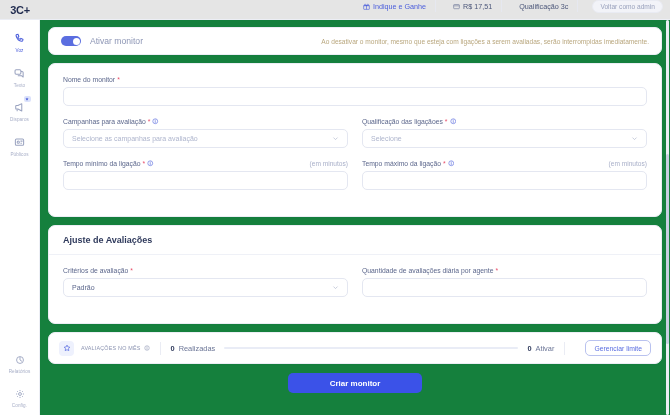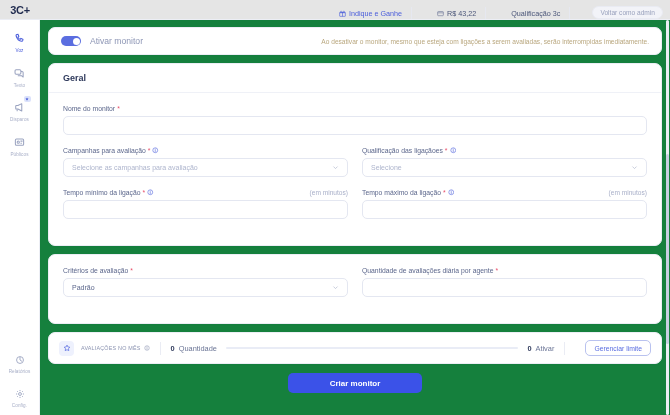--- a/index.html
+++ b/index.html
@@ -18,22 +18,22 @@
     display: flex; align-items: center;
     border-bottom: 1px solid #eceef5;
   }
   .logo {
     width: 40px; flex: 0 0 40px;
     font-size: 11px; font-weight: bold; color: #1f2a4e;
     letter-spacing: -0.3px;
     display: flex; align-items: center; justify-content: center;
   }
   .topbar-right {
-    margin-left: auto; display: flex; align-items: flex-end;
-    gap: 16px; padding-right: 7px; height: 100%;
+    margin-left: auto; display: flex; align-items: flex-start;
+    gap: 8px; padding-right: 7px; height: 100%;
   }
   .tb-item {
     display: flex; align-items: center; gap: 3px;
     font-size: 7.2px; color: #4a5578;
     padding: 0 9px; height: 12px;
     border-right: 1px solid #e6e8f0;
   }
   .tb-item:last-of-type { border-right: none; }
   .tb-item.accent { color: #4a5ddb; }
   .tb-ico { display: inline-flex; align-items: center; }
@@ -229,21 +229,21 @@
       <span>Indique e Ganhe</span>
     </div>
 
     <div class="tb-item">
       <span class="tb-ico">
         <svg width="7" height="7" viewBox="0 0 16 16" fill="none" stroke="#6b7596" stroke-width="1.4">
           <rect x="1.5" y="3.5" width="13" height="9.5" rx="1.5"></rect>
           <path d="M1.5 6.5h13"></path>
         </svg>
       </span>
-      <span>R$ 43,22</span>
+      <span>R$ 17,51</span>
     </div>
 
     <div class="tb-item">
       <span>Qualificação 3c</span>
     </div>
 
     <div class="admin-btn">Voltar como admin</div>
   </div>
 </div>
 
@@ -324,21 +324,20 @@
 
     <div class="card banner">
       <div class="switch">
         <span class="knob"></span>
       </div>
       <span class="banner-label">Ativar monitor</span>
       <span class="banner-note">Ao desativar o monitor, mesmo que esteja com ligações a serem avaliadas, serão interrompidas imediatamente.</span>
     </div>
 
     <div class="card section">
-      <div class="section-head">Geral</div>
       <div class="section-body">
 
         <div class="field">
           <div class="flabel">
             <span>Nome do monitor</span>
             <span class="req">*</span>
           </div>
           <div class="input"></div>
         </div>
 
@@ -415,20 +414,21 @@
               <span class="hint">(em minutos)</span>
             </div>
             <div class="input"></div>
           </div>
         </div>
 
       </div>
     </div>
 
     <div class="card section">
+      <div class="section-head">Ajuste de Avaliações</div>
       <div class="section-body">
         <div class="row2">
 
           <div class="col field">
             <div class="flabel">
               <span>Critérios de avaliação</span>
               <span class="req">*</span>
             </div>
             <div class="select">
               <span class="val">Padrão</span>
@@ -462,21 +462,21 @@
         <span>AVALIAÇÕES NO MÊS</span>
         <span class="info-ico">
           <svg width="6" height="6" viewBox="0 0 16 16" fill="none" stroke="#8b93b1" stroke-width="1.5">
             <circle cx="8" cy="8" r="6"></circle>
             <path d="M8 7.2v4M8 4.9v.1" stroke-linecap="round"></path>
           </svg>
         </span>
       </div>
       <div class="divider-v"></div>
       <span class="meter-num">0</span>
-      <span class="meter-word">Quantidade</span>
+      <span class="meter-word">Realizadas</span>
       <div class="bar"></div>
       <span class="meter-num">0</span>
       <span class="meter-word">Ativar</span>
       <div class="divider-v"></div>
       <div class="manage-btn">Gerenciar limite</div>
     </div>
 
     <div class="submit-wrap">
       <button class="submit">Criar monitor</button>
     </div>

